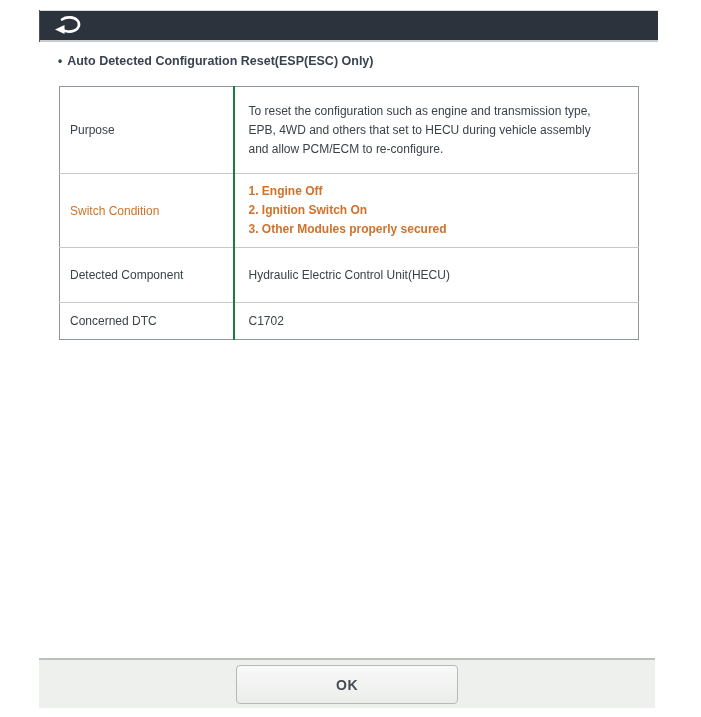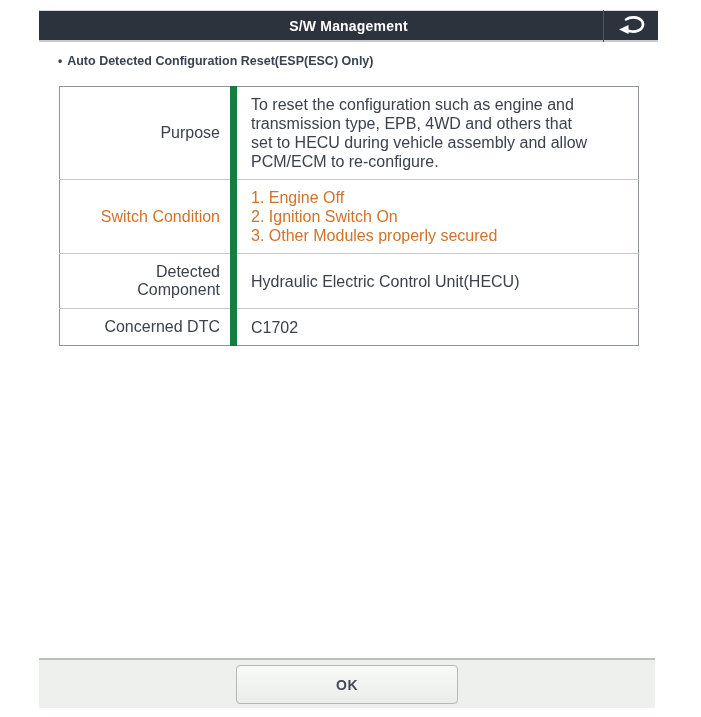--- a/index.html
+++ b/index.html
@@ -30,51 +30,50 @@
     font-size:12.5px;font-weight:bold;color:#394350;
   }
   .section-heading .bullet{margin-right:5px;font-size:12px;}
   
   .info-table{
     position:absolute;left:59px;top:86px;width:580px;
     border-collapse:collapse;table-layout:fixed;
     border:1px solid #8f969b;
   }
   .info-table td{
-    font-size:16px;color:#3b424b;box-sizing:border-box;vertical-align:middle;
+    font-size:12px;color:#3b424b;box-sizing:border-box;vertical-align:middle;
   }
   .info-table tr + tr td{border-top:1px solid #c6c9cc;}
   td.lbl{
-    width:174px;text-align:right;border-right:7px solid #15803d;padding:6px 10px;
+    width:174px;text-align:left;border-right:2px solid #15803d;padding:6px 10px;
   }
   td.lbl span{display:inline-block;max-width:120px;line-height:18px;}
   td.val{padding:8px 14px;}
   .val-text{line-height:19px;}
   .val-text.purpose{max-width:345px;}
   .orange, .orange td.lbl, .orange td.val, .orange .val-text{color:var(--accent-orange,#d0722a);}
-  .cond-line{display:block;line-height:19px;}
+  .cond-line{display:block;line-height:19px;font-weight:bold;}
   
   .footer-bar{
     position:absolute;left:39px;top:658px;width:616px;height:50px;
     background:#eef0ee;border-top:2px solid #bcc0bc;box-sizing:border-box;
     display:flex;align-items:center;justify-content:center;
   }
   .ok-btn{
     width:222px;height:39px;margin-top:1px;
     background:linear-gradient(#f8f9f8,#ebedeb);
     border:1px solid #b5b8bb;border-radius:4px;
     font-family:inherit;font-size:14px;font-weight:bold;color:#454b55;
     letter-spacing:.5px;cursor:pointer;
   }
 </style>
 </head>
 <body style="--header-bg: #2c333d; --accent-orange: #d0722a;">
 
 <div class="titlebar">
-  <div class="titlebar-title">S/W Management</div>
   <div class="titlebar-sep"></div>
   <button class="back-btn">
     <span>
       <svg width="30" height="22" viewBox="0 0 30 22">
         <path d="M10 6.5 C 14 3.5, 22 3.5, 25.5 7.5 C 28.5 11, 27 15.5, 22.5 17.5 C 18.5 19.2, 13 19, 10.5 16.5" fill="none" stroke="#ffffff" stroke-width="2.6" stroke-linecap="round"></path>
         <polygon points="3,16.5 12.5,12 12.5,21" fill="#ffffff"></polygon>
       </svg>
     </span>
   </button>
 </div>

